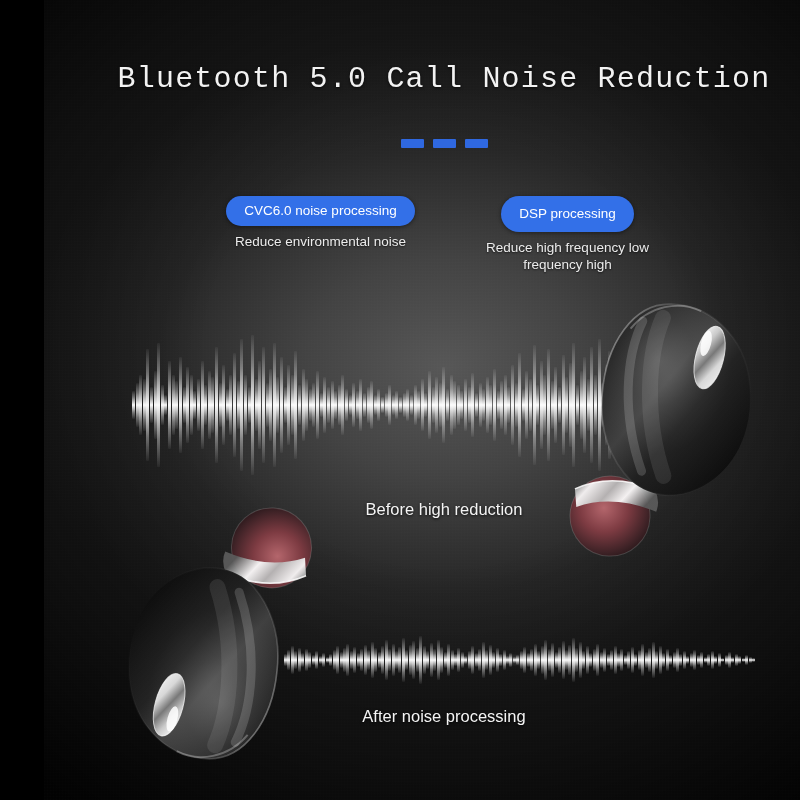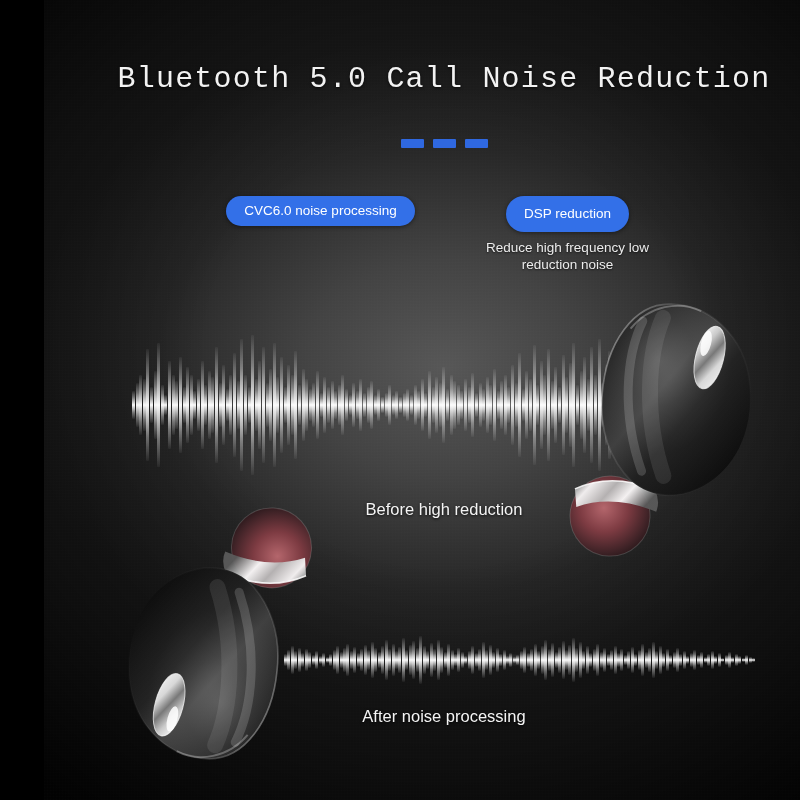--- a/index.html
+++ b/index.html
@@ -203,25 +203,26 @@
   <div class="dashes" id="dash-row">
       <div class="dash" style="background: rgb(47, 104, 224);"></div>
       <div class="dash" style="background: rgb(47, 104, 224);"></div>
       <div class="dash" style="background: rgb(47, 104, 224);"></div>
     </div>
 
   <div class="features">
 
     <div class="feature">
       <div class="pill">CVC6.0 noise processing</div>
+      <div class="feature-desc">Reduce environmental noise</div>
     </div>
 
     <div class="feature single">
-      <div class="pill">DSP reduction</div>
-      <div class="feature-desc">Reduce high frequency low reduction noise</div>
+      <div class="pill">DSP processing</div>
+      <div class="feature-desc">Reduce high frequency low frequency high</div>
     </div>
 
   </div>
 
   <div class="wave-glow" style="left:80px;top:394px;width:580px;
               background:radial-gradient(ellipse 50% 50% at 50% 50%,rgba(255,255,255,.30) 0%,rgba(255,255,255,.08) 45%,rgba(255,255,255,0) 75%);"></div>
   <div class="wave" id="wave-before">
       <div class="wave-bar" style="height: 28px; width: 3px; margin-right: 0.617px; margin-top: -14px; margin-bottom: -14px;"></div>
       <div class="wave-bar" style="height: 44px; width: 3px; margin-right: 0.617px; margin-top: -22px; margin-bottom: -22px;"></div>
       <div class="wave-bar" style="height: 60px; width: 3px; margin-right: 0.617px; margin-top: -30px; margin-bottom: -30px;"></div>

